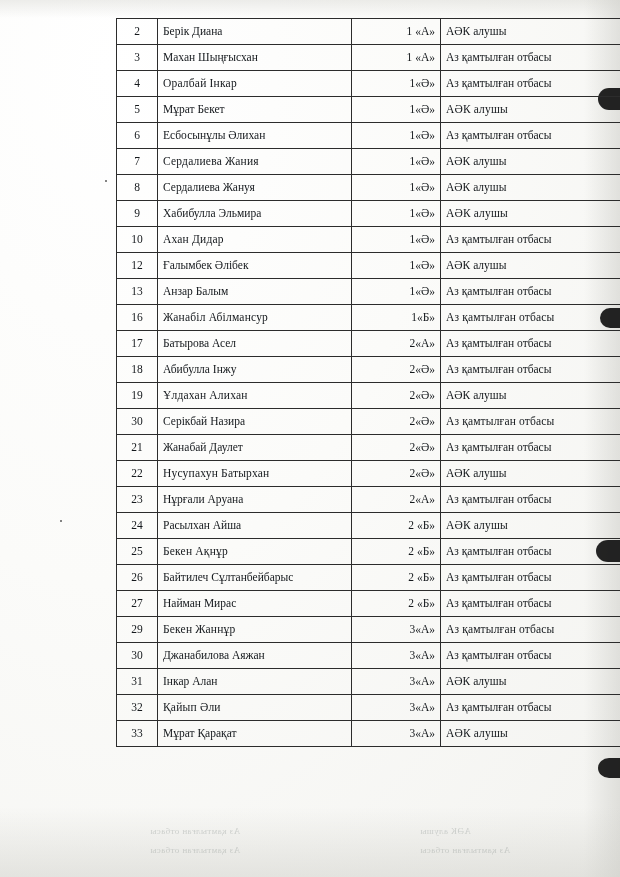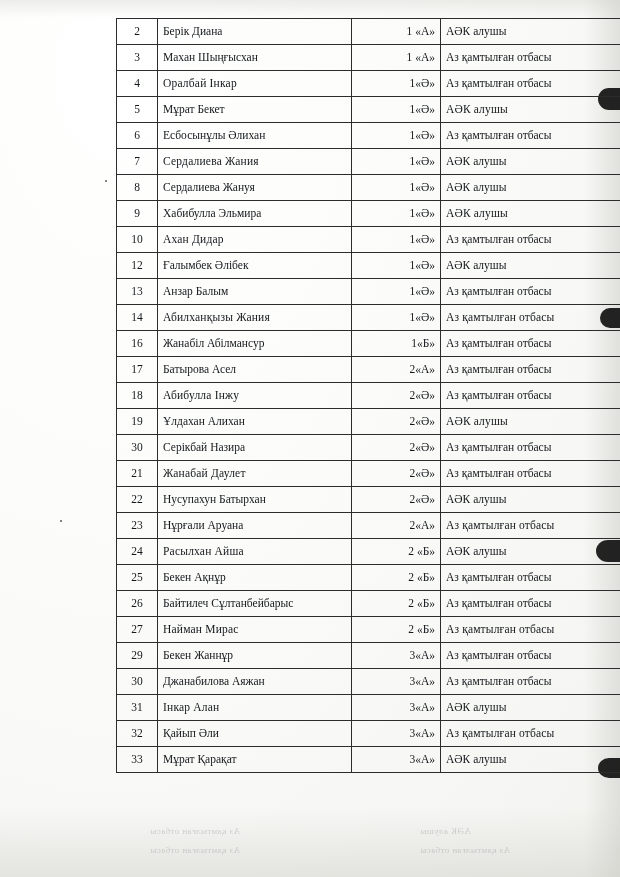--- a/index.html
+++ b/index.html
@@ -194,26 +194,20 @@
           <td class="c-class">1«Ә»</td>
           <td class="c-status">АӘК алушы</td>
         </tr>
       <tr>
           <td class="c-no">13</td>
           <td class="c-name">Анзар Балым</td>
           <td class="c-class">1«Ә»</td>
           <td class="c-status">Аз қамтылған отбасы</td>
         </tr>
       <tr>
-          <td class="c-no">14</td>
-          <td class="c-name">Абилханқызы Жания</td>
-          <td class="c-class">1«Ә»</td>
-          <td class="c-status">Аз  қамтылған  отбасы</td>
-        </tr>
-      <tr>
           <td class="c-no">16</td>
           <td class="c-name">Жанабіл Абілмансур</td>
           <td class="c-class">1«Б»</td>
           <td class="c-status">Аз  қамтылған  отбасы</td>
         </tr>
       <tr>
           <td class="c-no">17</td>
           <td class="c-name">Батырова  Асел</td>
           <td class="c-class">2«А»</td>
           <td class="c-status">Аз  қамтылған  отбасы</td>

